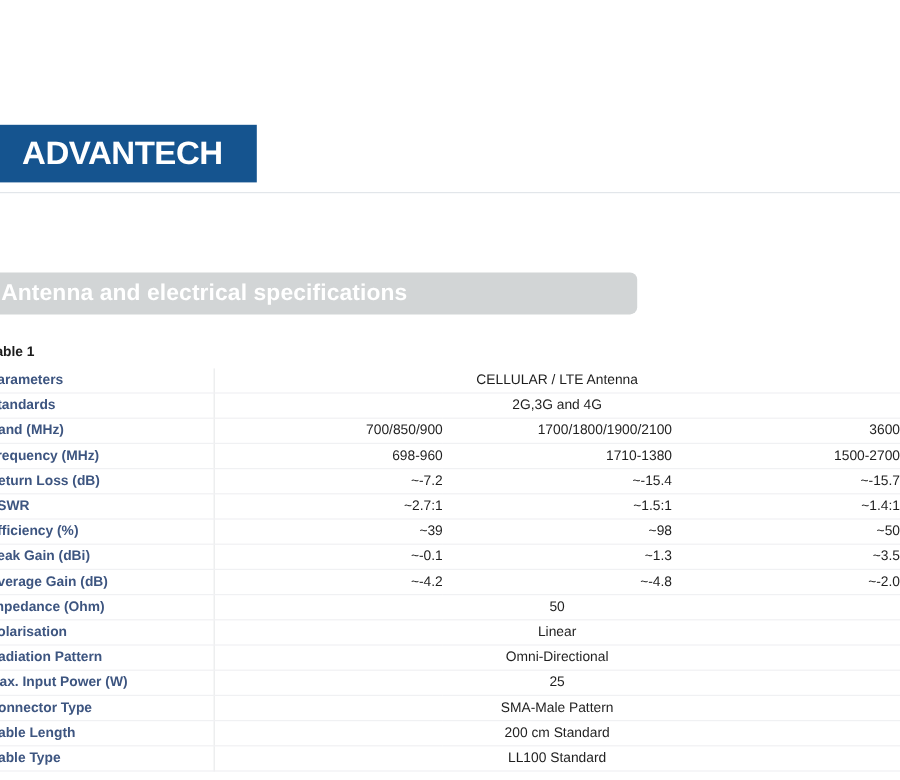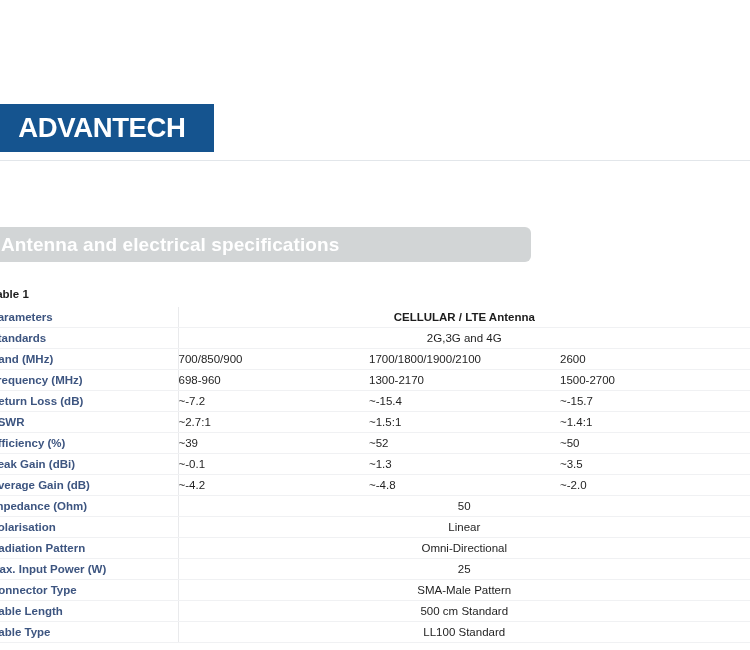--- a/index.html
+++ b/index.html
@@ -123,28 +123,28 @@
     width: 188px;
     color: #3d5580;
     font-weight: bold;
     padding-left: 0px;
     border-right: 1px solid #e9eaec;
     text-align: left;
   }
 
   td.val {
     color: #1f1f1f;
-    text-align: left;
+    text-align: right;
     font-weight: normal;
   }
 
   tr.head td.param { border-bottom: 1px solid #f0f1f3; }
 
   td.val.head-val {
-    font-weight: bold;
+    font-weight: normal;
     color: #1d1d1d;
   }
 
   td.val.span3 { text-align: center; }
 </style>
 </head>
 <body>
 
 <div id="page">
 
@@ -174,44 +174,44 @@
           <td class="val span3 head-val" colspan="3">CELLULAR / LTE Antenna</td>
         </tr>
         <tr>
           <td class="param">Standards</td>
           <td class="val span3" colspan="3">2G,3G and 4G</td>
         </tr>
         <tr>
           <td class="param">Band (MHz)</td>
           <td class="val">700/850/900</td>
           <td class="val">1700/1800/1900/2100</td>
-          <td class="val">2600</td>
+          <td class="val">3600</td>
         </tr>
         <tr>
           <td class="param">Frequency (MHz)</td>
           <td class="val">698-960</td>
-          <td class="val">1300-2170</td>
+          <td class="val">1710-1380</td>
           <td class="val">1500-2700</td>
         </tr>
         <tr>
           <td class="param">Return Loss (dB)</td>
           <td class="val">~-7.2</td>
           <td class="val">~-15.4</td>
           <td class="val">~-15.7</td>
         </tr>
         <tr>
           <td class="param">VSWR</td>
           <td class="val">~2.7:1</td>
           <td class="val">~1.5:1</td>
           <td class="val">~1.4:1</td>
         </tr>
         <tr>
           <td class="param">Efficiency (%)</td>
           <td class="val">~39</td>
-          <td class="val">~52</td>
+          <td class="val">~98</td>
           <td class="val">~50</td>
         </tr>
         <tr>
           <td class="param">Peak Gain (dBi)</td>
           <td class="val">~-0.1</td>
           <td class="val">~1.3</td>
           <td class="val">~3.5</td>
         </tr>
         <tr>
           <td class="param">Average Gain (dB)</td>
@@ -234,21 +234,21 @@
         <tr>
           <td class="param">Max. Input Power (W)</td>
           <td class="val span3" colspan="3">25</td>
         </tr>
         <tr>
           <td class="param">Connector Type</td>
           <td class="val span3" colspan="3">SMA-Male Pattern</td>
         </tr>
         <tr>
           <td class="param">Cable Length</td>
-          <td class="val span3" colspan="3">500 cm Standard</td>
+          <td class="val span3" colspan="3">200 cm Standard</td>
         </tr>
         <tr>
           <td class="param">Cable Type</td>
           <td class="val span3" colspan="3">LL100 Standard</td>
         </tr>
       </tbody>
   </table>
 
 </div>
 

